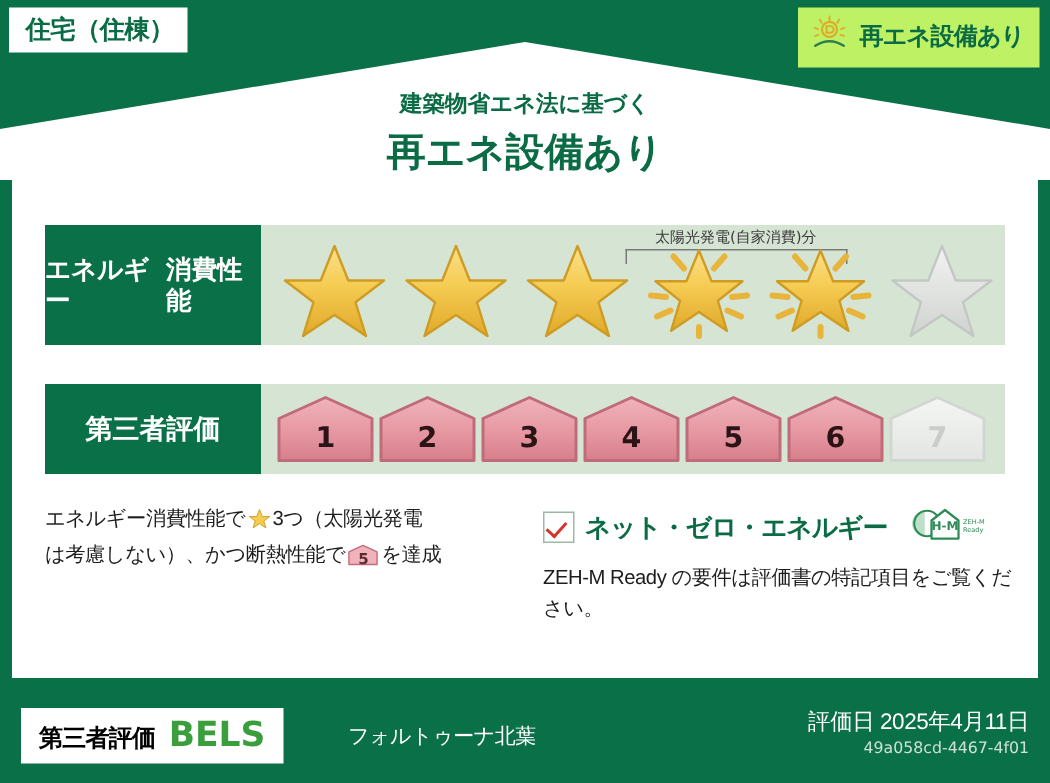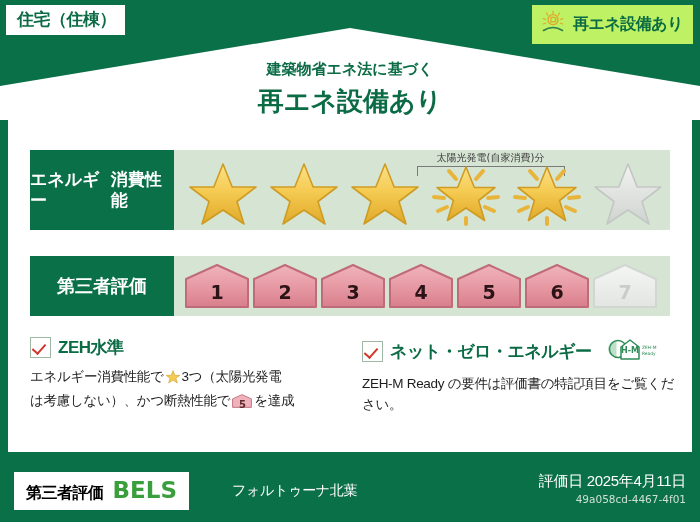--- a/index.html
+++ b/index.html
@@ -352,24 +352,20 @@
             <div class="num">7</div>
           </div>
 
         </div>
       </div>
     </div>
 
     <div class="notes">
 
       <div class="note">
-        <div class="note-head">
-          <span class="chk"></span>
-          <span class="note-title">ZEH水準</span>
-        </div>
         <div class="note-body">
           <span>エネルギー消費性能で</span><span class="inline-star"><svg width="16" height="16" viewBox="0 0 78 72">
                 <polygon points="39,10 48.2,33 72,33 53,47.5 60,70 39,56 18,70 25,47.5 6,33 29.8,33" fill="#f5cb52" stroke="#cf9c23" stroke-width="3" stroke-linejoin="round"></polygon>
               </svg></span><span>3つ（太陽光発電</span><br><span>は考慮しない）、かつ断熱性能で</span><span class="inline-blk"><svg width="20" height="16" viewBox="0 0 66 46">
                 <polygon points="2,44 2,16 33,2 64,16 64,44" fill="#f0b3bb" stroke="#c06b79" stroke-width="3" stroke-linejoin="round"></polygon>
               </svg><span class="num">5</span></span><span>を達成</span>
         </div>
       </div>
 
       <div class="note">

